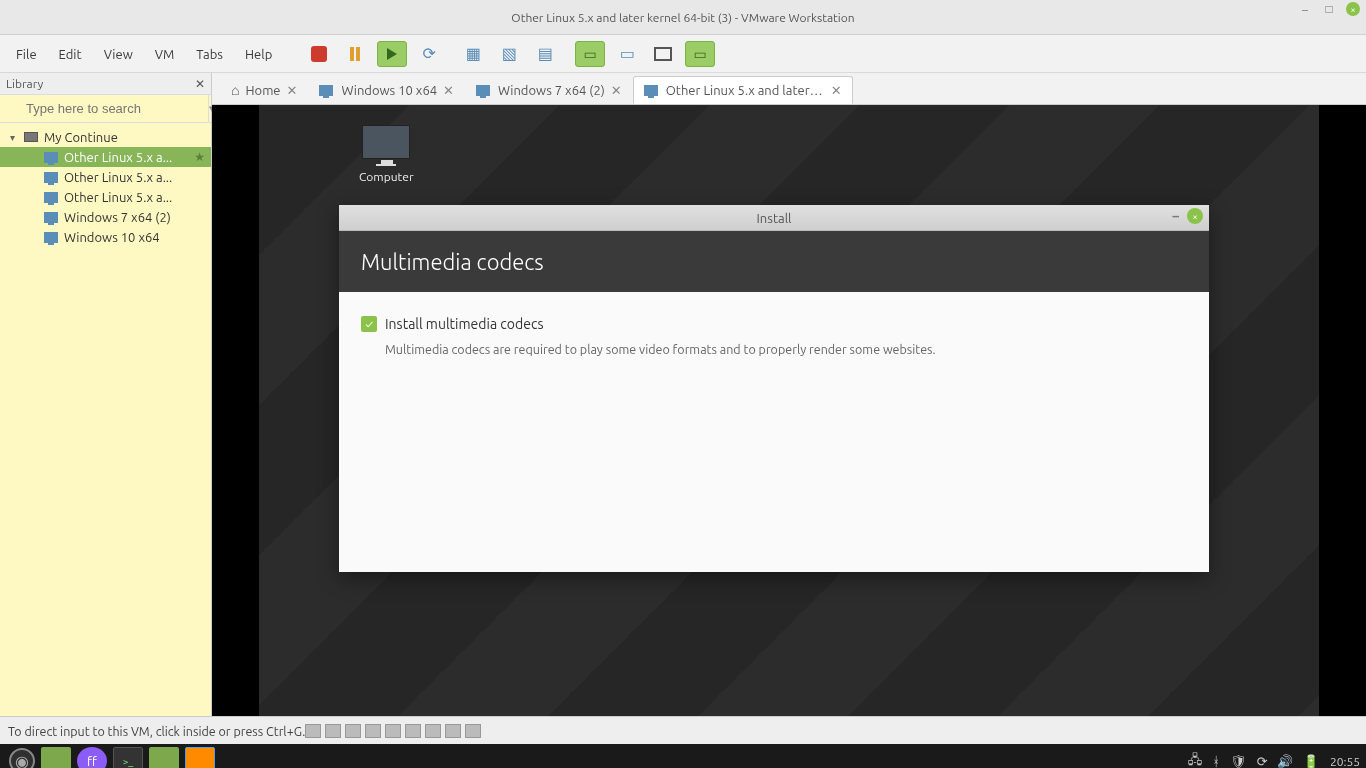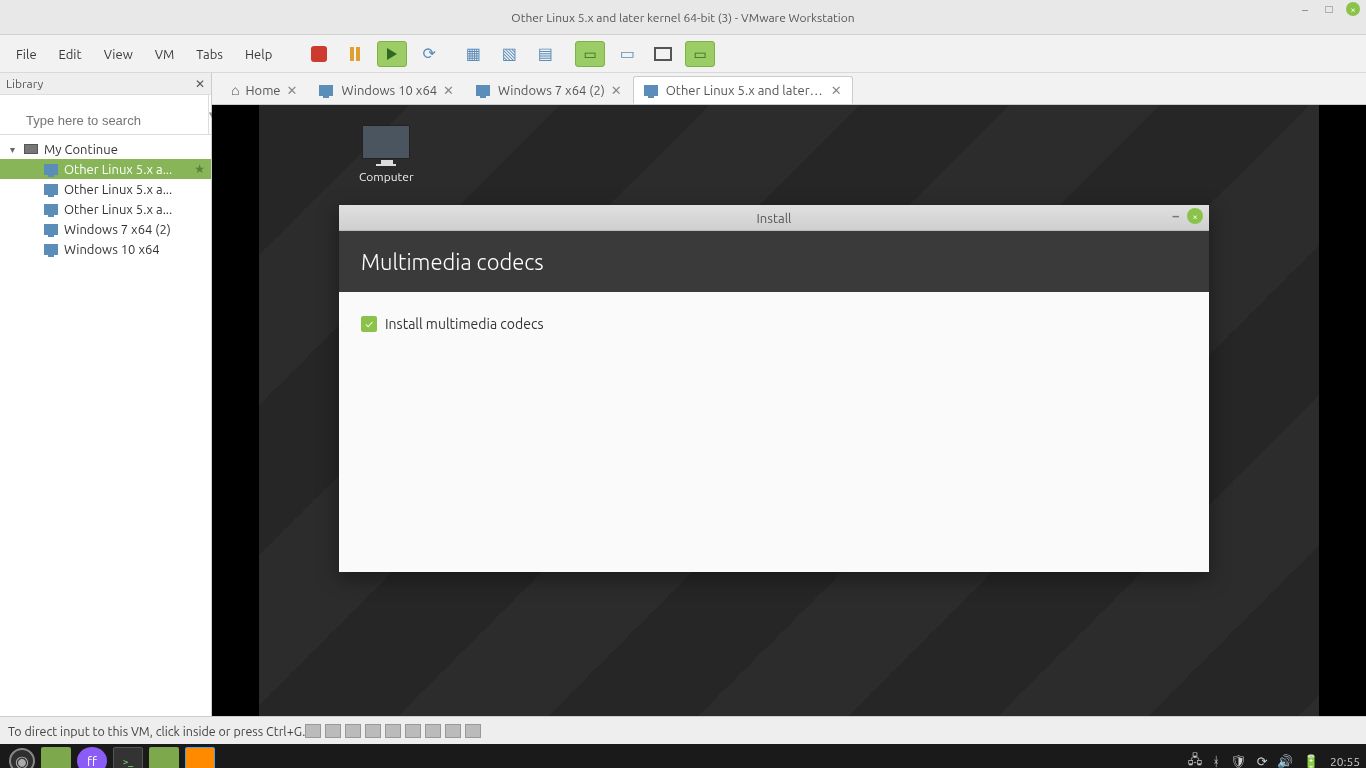--- a/index.html
+++ b/index.html
@@ -21,24 +21,24 @@
 .tool.play::before { content:""; border-left:10px solid #33691e; border-top:6px solid transparent; border-bottom:6px solid transparent; }
 .tool.gen { color:#5a8db8; font-size:16px; }
 .tool.green { background:#9ccc65; border:1px solid #7cb342; width:30px; height:26px; color:#33691e; font-size:14px; }
 .tool.fs::before { content:""; width:14px; height:10px; border:2px solid #555; display:block; }
 .toolgroup { display:flex; align-items:center; gap:2px; padding-left:8px; }
 
 
 .body { display:flex; height: calc(100% - 25px - 38px - 28px - 34px); }
 
 
-.lib { width: 212px; background:#ffffff; border-right:1px solid #ccc; display:flex; flex-direction:column; }
+.lib { width: 212px; background:#fef9c3; border-right:1px solid #ccc; display:flex; flex-direction:column; }
 .lib-hdr { height:22px; background:#eee; border-bottom:1px solid #ddd; display:flex; align-items:center; justify-content:space-between; padding:0 6px; font-size:12px; color:#555; }
 .lib-srch { display:flex; border-bottom:1px solid #ddd; }
-.lib-srch input { flex:1; border:none; padding:6px 6px 6px 26px; font-size:13px; outline:none; background:transparent;margin-top:12px; }
+.lib-srch input { flex:1; border:none; padding:6px 6px 6px 26px; font-size:13px; outline:none; background:transparent; }
 .lib-srch .dd { width:24px; border-left:1px solid #ddd; display:flex; align-items:center; justify-content:center; color:#888; cursor:pointer; }
 .tree { padding:4px 0; font-size:13px; color:#333; }
 .tree-item { display:flex; align-items:center; padding:3px 6px 3px 14px; gap:4px; cursor:pointer; white-space:nowrap; overflow:hidden; text-overflow:ellipsis; }
 .tree-item.l1 { padding-left:10px; }
 .tree-item.l2 { padding-left:44px; }
 .tree-item.sel { background:#87b558; color:#fff; position:relative; }
 .tree-item.sel::after { content:"★"; position:absolute; right:6px; color:#5e7f3a; font-size:12px; }
 .tri { font-size:10px; color:#666; width:10px; }
 .vm-icon { width:14px; height:11px; background:#5a8db8; display:inline-block; margin-right:2px; position:relative; }
 .vm-icon::after { content:""; position:absolute; bottom:-2px; left:4px; width:6px; height:2px; background:#5a8db8; }
@@ -217,20 +217,21 @@
               <span class="tmin">–</span>
               <span class="tcls">×</span>
             </div>
           </div>
           <div class="dlg-hdr">Multimedia codecs</div>
           <div class="dlg-body">
             <div class="chk-row">
               <span class="chk">✓</span>
               <span>Install multimedia codecs</span>
             </div>
+            <div class="chk-desc">Multimedia codecs are required to play some video formats and to properly render some websites.</div>
           </div>
         </div>
       </div>
     </div>
   </div>
 </div>
 
 <div class="status">
   <span>To direct input to this VM, click inside or press Ctrl+G.</span>
   <div class="status-icons">

